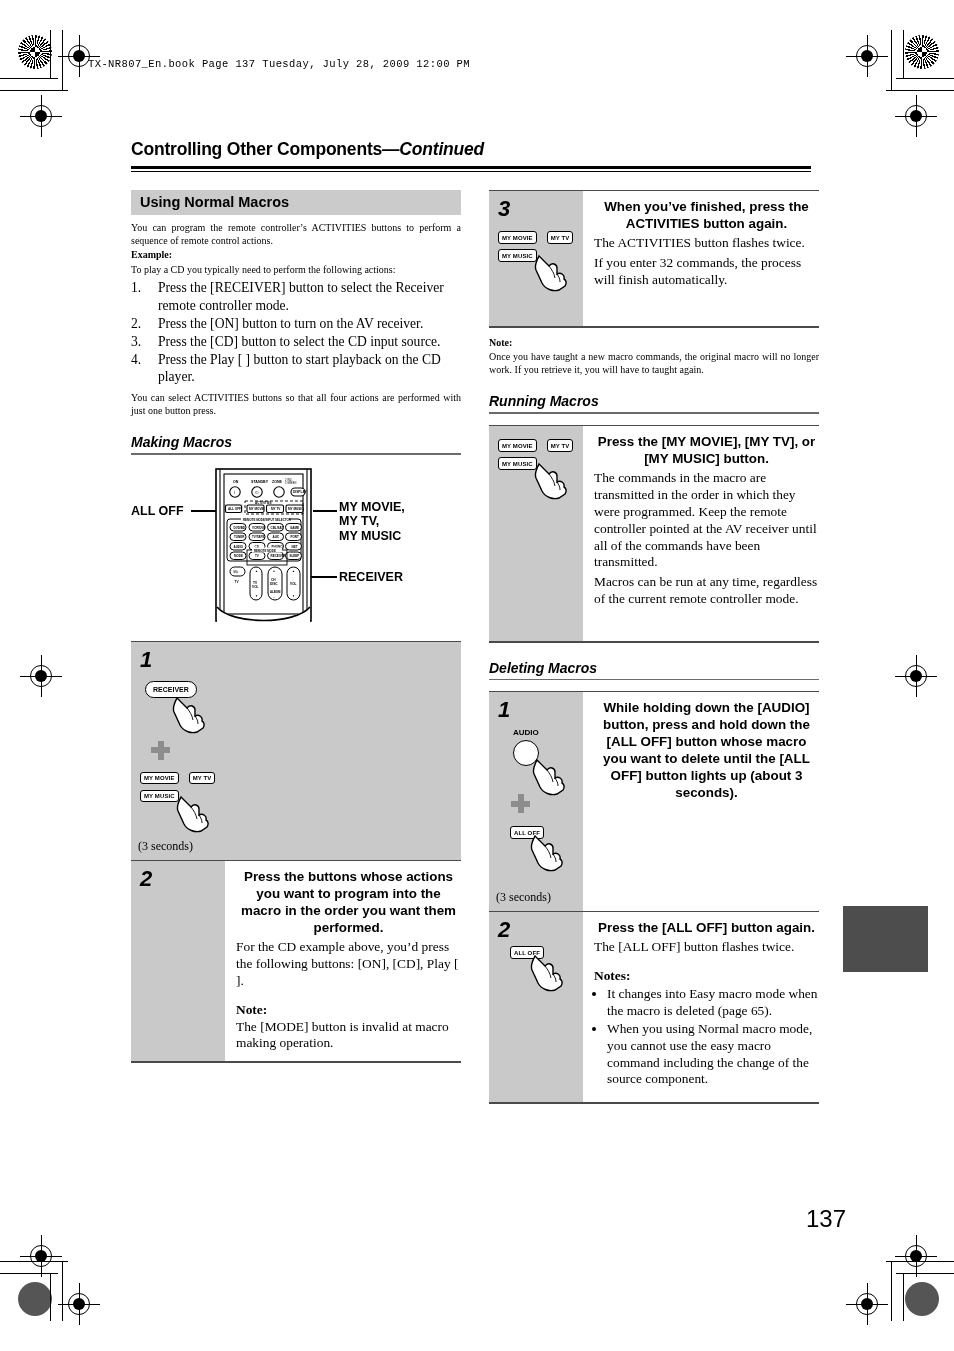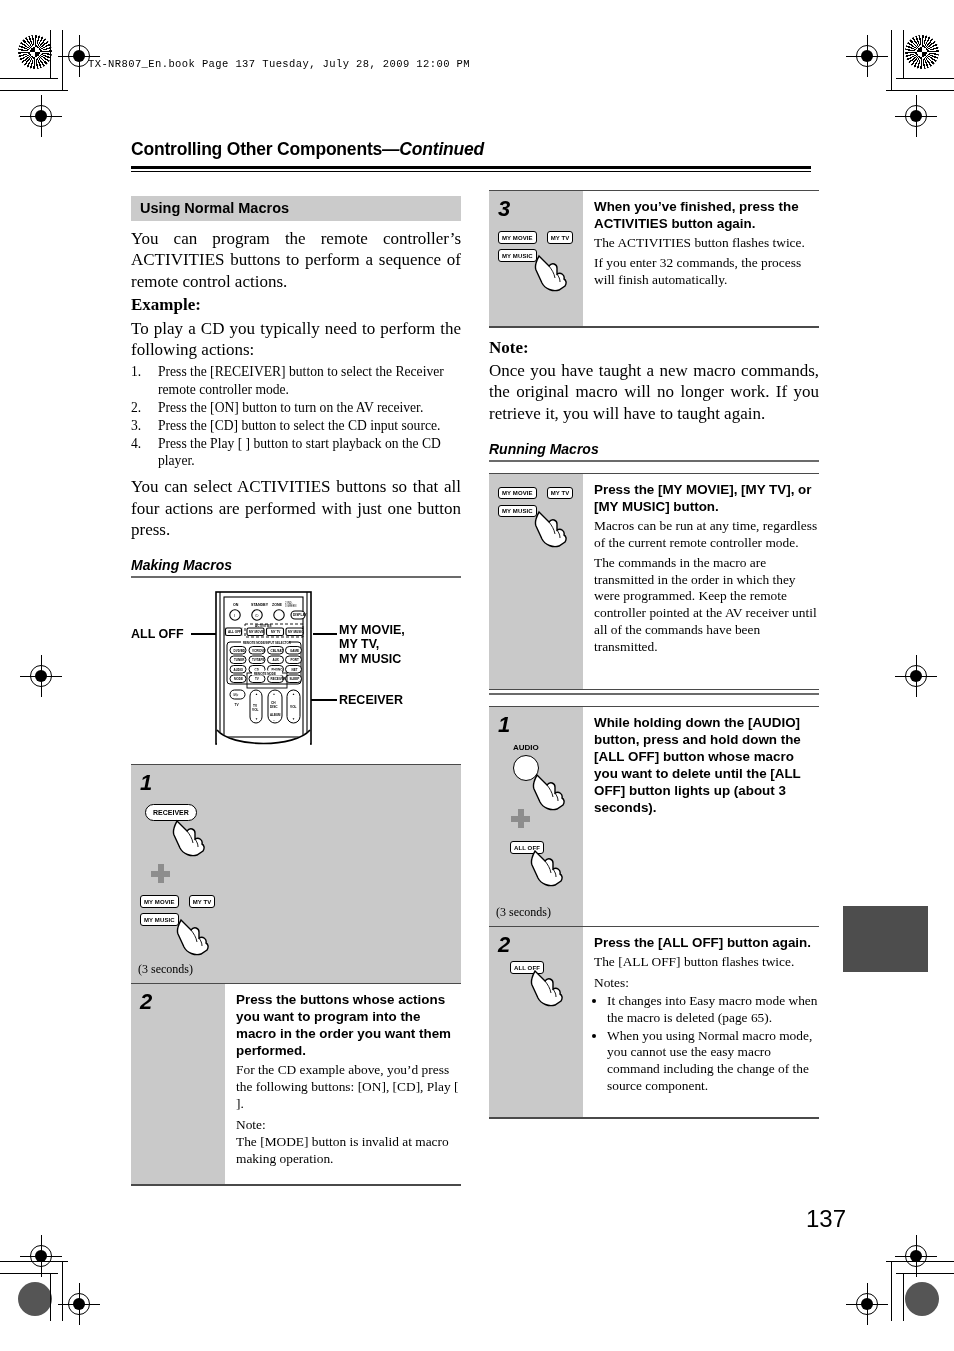--- a/index.html
+++ b/index.html
@@ -21,46 +21,46 @@
   .filehdr{position:absolute;left:88px;top:58px;font-family:"Liberation Mono",monospace;font-size:10.5px;letter-spacing:.4px;color:#000;white-space:nowrap;}
 
   .chapter{position:absolute;left:131px;top:139px;width:680px;}
   .chapter h1{margin:0;font-family:"Liberation Sans",sans-serif;font-size:17.5px;font-weight:bold;letter-spacing:-.2px;}
   .chapter h1 .cont{font-style:italic;font-weight:bold;}
   .rule-thick{position:absolute;left:131px;top:166px;width:680px;height:3px;background:#000;}
   .rule-thin{position:absolute;left:131px;top:171px;width:680px;height:1.2px;background:#000;}
 
   
   .col{position:absolute;width:330px;}
-  .col-l{left:131px;top:196px;}
+  .col-l{left:131px;top:190px;}
   .col-r{left:489px;top:190px;}
 
   .sec-band{background:#cbcbcb;padding:4px 9px 5px 9px;box-sizing:border-box;}
   .sec-band h2{margin:0;font-family:"Liberation Sans",sans-serif;font-size:14.5px;font-weight:bold;}
 
-  p.body{margin:7px 0 0 0;font-size:17px;line-height:1.26;text-align:justify;}
+  p.body{margin:7px 0 0 0;font-size:10px;line-height:1.26;text-align:justify;}
   p.tight{margin:2px 0 0 0;}
   .bold-lead{font-weight:bold;}
 
   ol.steps{margin:3px 0 0 0;padding:0;list-style:none;font-size:13.6px;line-height:1.26;}
   ol.steps li{position:relative;padding-left:27px;margin-top:1px;}
   ol.steps li .num{position:absolute;left:0;top:0;}
 
   h3.sub{margin:17px 0 0 0;font-family:"Liberation Sans",sans-serif;font-size:14px;font-weight:bold;font-style:italic;}
   .sub-rule{height:1.6px;background:#6b6b6b;margin-top:3px;}
 
   
   .stepbox{display:flex;background:#c9c9c9;border-top:1.6px solid #4a4a4a;}
   .stepbox.first{border-top:1.6px solid #4a4a4a;}
   .stepcell{width:94px;flex:0 0 94px;position:relative;padding:7px 0 8px 0;background:#c9c9c9;}
   .stepnum{font-family:"Liberation Sans",sans-serif;font-style:italic;font-weight:bold;font-size:22px;margin-left:9px;line-height:1;}
   .stepbody{flex:1;background:#fff;padding:7px 0 9px 11px;box-sizing:border-box;}
-  .stepbody .hd{font-family:"Liberation Sans",sans-serif;font-weight:bold;font-size:13.4px;line-height:1.27;}
+  .stepbody .hd{font-family:"Liberation Sans",sans-serif;font-weight:bold;font-size:13.4px;line-height:1.27;text-align:center;}
   .stepbody p{margin:3px 0 0 0;font-size:13.4px;line-height:1.26;}
-  .stepbody .note-lbl{font-weight:normal;margin-top:4px;}
+  .stepbody .note-lbl{font-weight:bold;margin-top:12px;}
   .stepbody ul{margin:1px 0 0 0;padding-left:13px;font-size:13.4px;line-height:1.26;}
   .stepbody ul li{margin-top:1px;}
   .boxrule-bot{height:1.6px;background:#4a4a4a;}
   .seconds{font-size:12px;margin-left:7px;margin-top:4px;}
 
   
   .btn-pill{display:inline-block;border:1.5px solid #000;border-radius:3px;background:#fff;
             font-family:"Liberation Sans",sans-serif;font-weight:bold;font-size:6px;
             padding:2.5px 3px 2px 3px;letter-spacing:.1px;line-height:1;vertical-align:middle;}
   .btn-oval{display:inline-block;border:1.7px solid #000;border-radius:14px;background:#fff;
@@ -402,26 +402,27 @@
         <span class="btn-pill">MY MUSIC</span>
       </div>
       <svg class="hand" style="left:44px;top:30px;" viewBox="0 0 40 44">
         <path d="M6 8 L16 18 C19 14 24 16 24 20 L24 26 C28 24 32 27 31 31 C33 32 34 35 32 38 L26 42 C20 44 12 41 9 35 L3 22 C1 17 4 12 6 8 Z" fill="#fff" stroke="#000" stroke-width="1.4"></path>
         <path d="M16 18 C19 22 21 25 22 30" fill="none" stroke="#000" stroke-width="0.9"></path>
         <path d="M24 26 C26 29 27 31 27 34" fill="none" stroke="#000" stroke-width="0.9"></path>
       </svg>
     </div>
     <div class="stepbody">
       <div class="hd">Press the [MY MOVIE], [MY TV], or [MY MUSIC] button.</div>
+      <p>The commands in the macro are transmitted in the order in which they were programmed. Keep the remote controller pointed at the AV receiver until all of the commands have been transmitted.</p>
       <p>Macros can be run at any time, regardless of the current remote controller mode.</p>
-      <p>The commands in the macro are transmitted in the order in which they were programmed. Keep the remote controller pointed at the AV receiver until all of the commands have been transmitted.</p>
     </div>
   </div>
   <div class="boxrule-bot"></div>
 
+  <h3 class="sub">Deleting Macros</h3>
   <div class="sub-rule"></div>
 
   <div class="stepbox" style="margin-top:11px;">
     <div class="stepcell" style="height:204px;">
       <div class="stepnum">1</div>
       <div style="position:absolute;left:24px;top:36px;font-family:'Liberation Sans',sans-serif;font-size:8px;font-weight:bold;">AUDIO</div>
       <div class="btn-round" style="position:absolute;left:24px;top:48px;"></div>
       <svg class="hand" style="left:42px;top:60px;" viewBox="0 0 40 44">
         <path d="M6 8 L16 18 C19 14 24 16 24 20 L24 26 C28 24 32 27 31 31 C33 32 34 35 32 38 L26 42 C20 44 12 41 9 35 L3 22 C1 17 4 12 6 8 Z" fill="#fff" stroke="#000" stroke-width="1.4"></path>
         <path d="M16 18 C19 22 21 25 22 30" fill="none" stroke="#000" stroke-width="0.9"></path>

